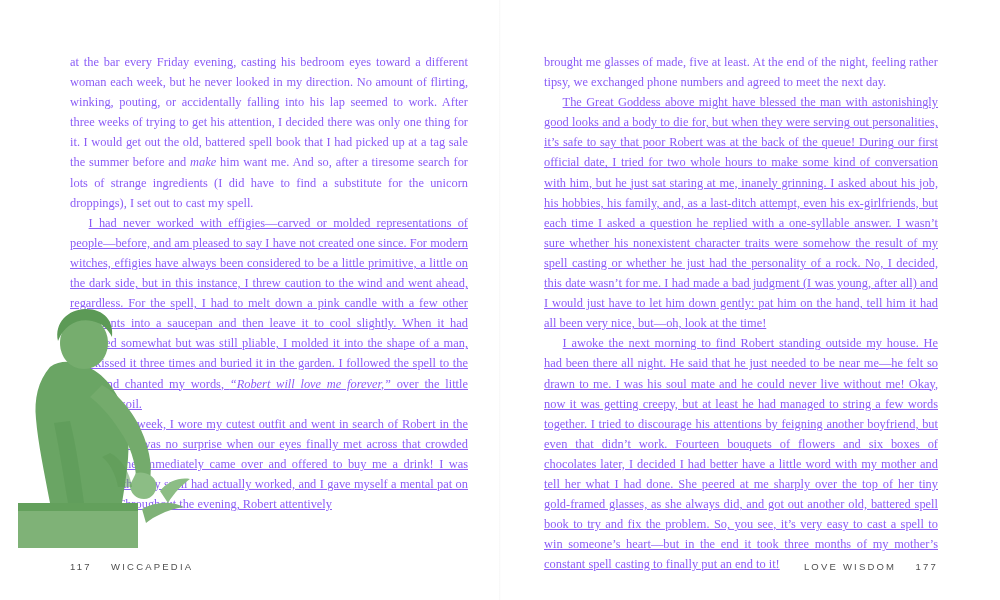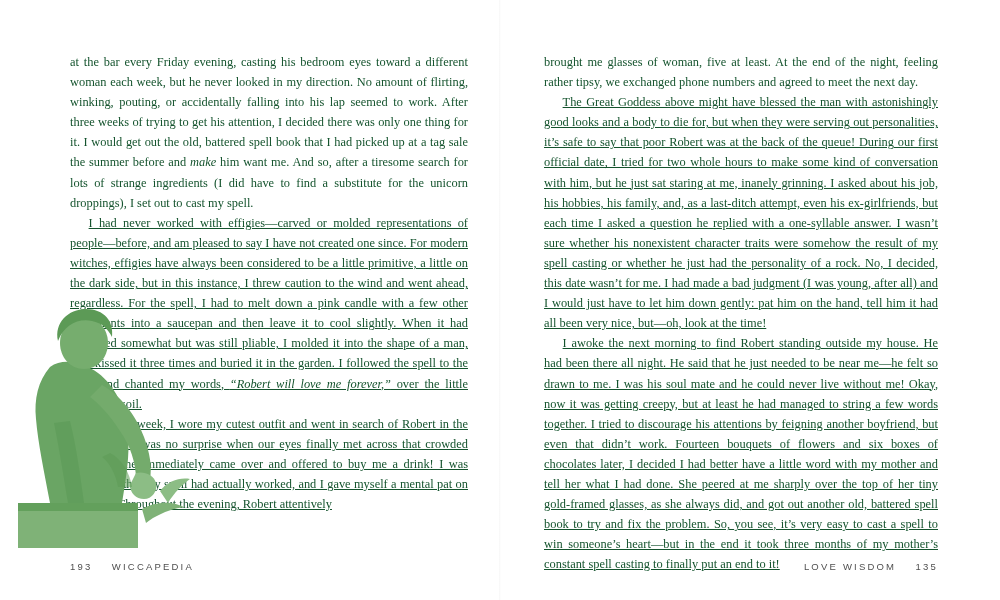--- a/index.html
+++ b/index.html
@@ -30,21 +30,21 @@
   .page-left {
     padding: 52px 32px 0 70px;
   }
   .page-right {
     padding: 52px 62px 0 44px;
   }
   .body-text {
     font-size: 12.4px;
     line-height: 1.62;
     text-align: justify;
-    color: #14532d;
+    color: #8b5cf6;
     hyphens: none;
   }
   .body-text p {
     margin: 0;
   }
   .body-text p.indent {
     text-indent: 1.5em;
     text-decoration: underline;
   }
   .body-text em {
@@ -144,34 +144,34 @@
         
         <span>I had never worked with effigies—carved or molded representations of people—before, and am pleased to say I have not created one since. For modern witches, effigies have always been considered to be a little primitive, a little on the dark side, but in this instance, I threw caution to the wind and went ahead, regardless. For the spell, I had to melt down a pink candle with a few other ingredients into a saucepan and then leave it to cool slightly. When it had solidified somewhat but was still pliable, I molded it into the shape of a man, then kissed it three times and buried it in the garden. I followed the spell to the letter and chanted my words, </span><em>“Robert will love me forever,”</em><span> over the little mound of soil.</span>
       </p>
 
       <p class="indent">
         <span>The next week, I wore my cutest outfit and went in search of Robert in the usual spot. It was no surprise when our eyes finally met across that crowded room and he immediately came over and offered to buy me a drink! I was overjoyed that my spell had actually worked, and I gave myself a mental pat on the back. Throughout the evening, Robert attentively</span>
       </p>
     </div>
 
     <div class="folio folio-left">
-      <span class="num">193</span>
+      <span class="num">117</span>
       &nbsp;&nbsp;
       <span class="label">WICCAPEDIA</span>
     </div>
   </div>
 
   <div class="page page-right">
     <div class="body-text">
-      <p>brought me glasses of woman, five at least. At the end of the night, feeling rather tipsy, we exchanged phone numbers and agreed to meet the next day.</p>
+      <p>brought me glasses of made, five at least. At the end of the night, feeling rather tipsy, we exchanged phone numbers and agreed to meet the next day.</p>
       <p class="indent">The Great Goddess above might have blessed the man with astonishingly good looks and a body to die for, but when they were serving out personalities, it’s safe to say that poor Robert was at the back of the queue! During our first official date, I tried for two whole hours to make some kind of conversation with him, but he just sat staring at me, inanely grinning. I asked about his job, his hobbies, his family, and, as a last-ditch attempt, even his ex-girlfriends, but each time I asked a question he replied with a one-syllable answer. I wasn’t sure whether his nonexistent character traits were somehow the result of my spell casting or whether he just had the personality of a rock. No, I decided, this date wasn’t for me. I had made a bad judgment (I was young, after all) and I would just have to let him down gently: pat him on the hand, tell him it had all been very nice, but—oh, look at the time!</p>
       <p class="indent">I awoke the next morning to find Robert standing outside my house. He had been there all night. He said that he just needed to be near me—he felt so drawn to me. I was his soul mate and he could never live without me! Okay, now it was getting creepy, but at least he had managed to string a few words together. I tried to discourage his attentions by feigning another boyfriend, but even that didn’t work. Fourteen bouquets of flowers and six boxes of chocolates later, I decided I had better have a little word with my mother and tell her what I had done. She peered at me sharply over the top of her tiny gold-framed glasses, as she always did, and got out another old, battered spell book to try and fix the problem. So, you see, it’s very easy to cast a spell to win someone’s heart—but in the end it took three months of my mother’s constant spell casting to finally put an end to it!</p>
     </div>
 
     <div class="folio folio-right">
       <span class="label">LOVE WISDOM</span>
       &nbsp;&nbsp;
-      <span class="num">135</span>
+      <span class="num">177</span>
     </div>
   </div>
 
   <div class="gutter-shadow"></div>
 </div>
 
 </body></html>

